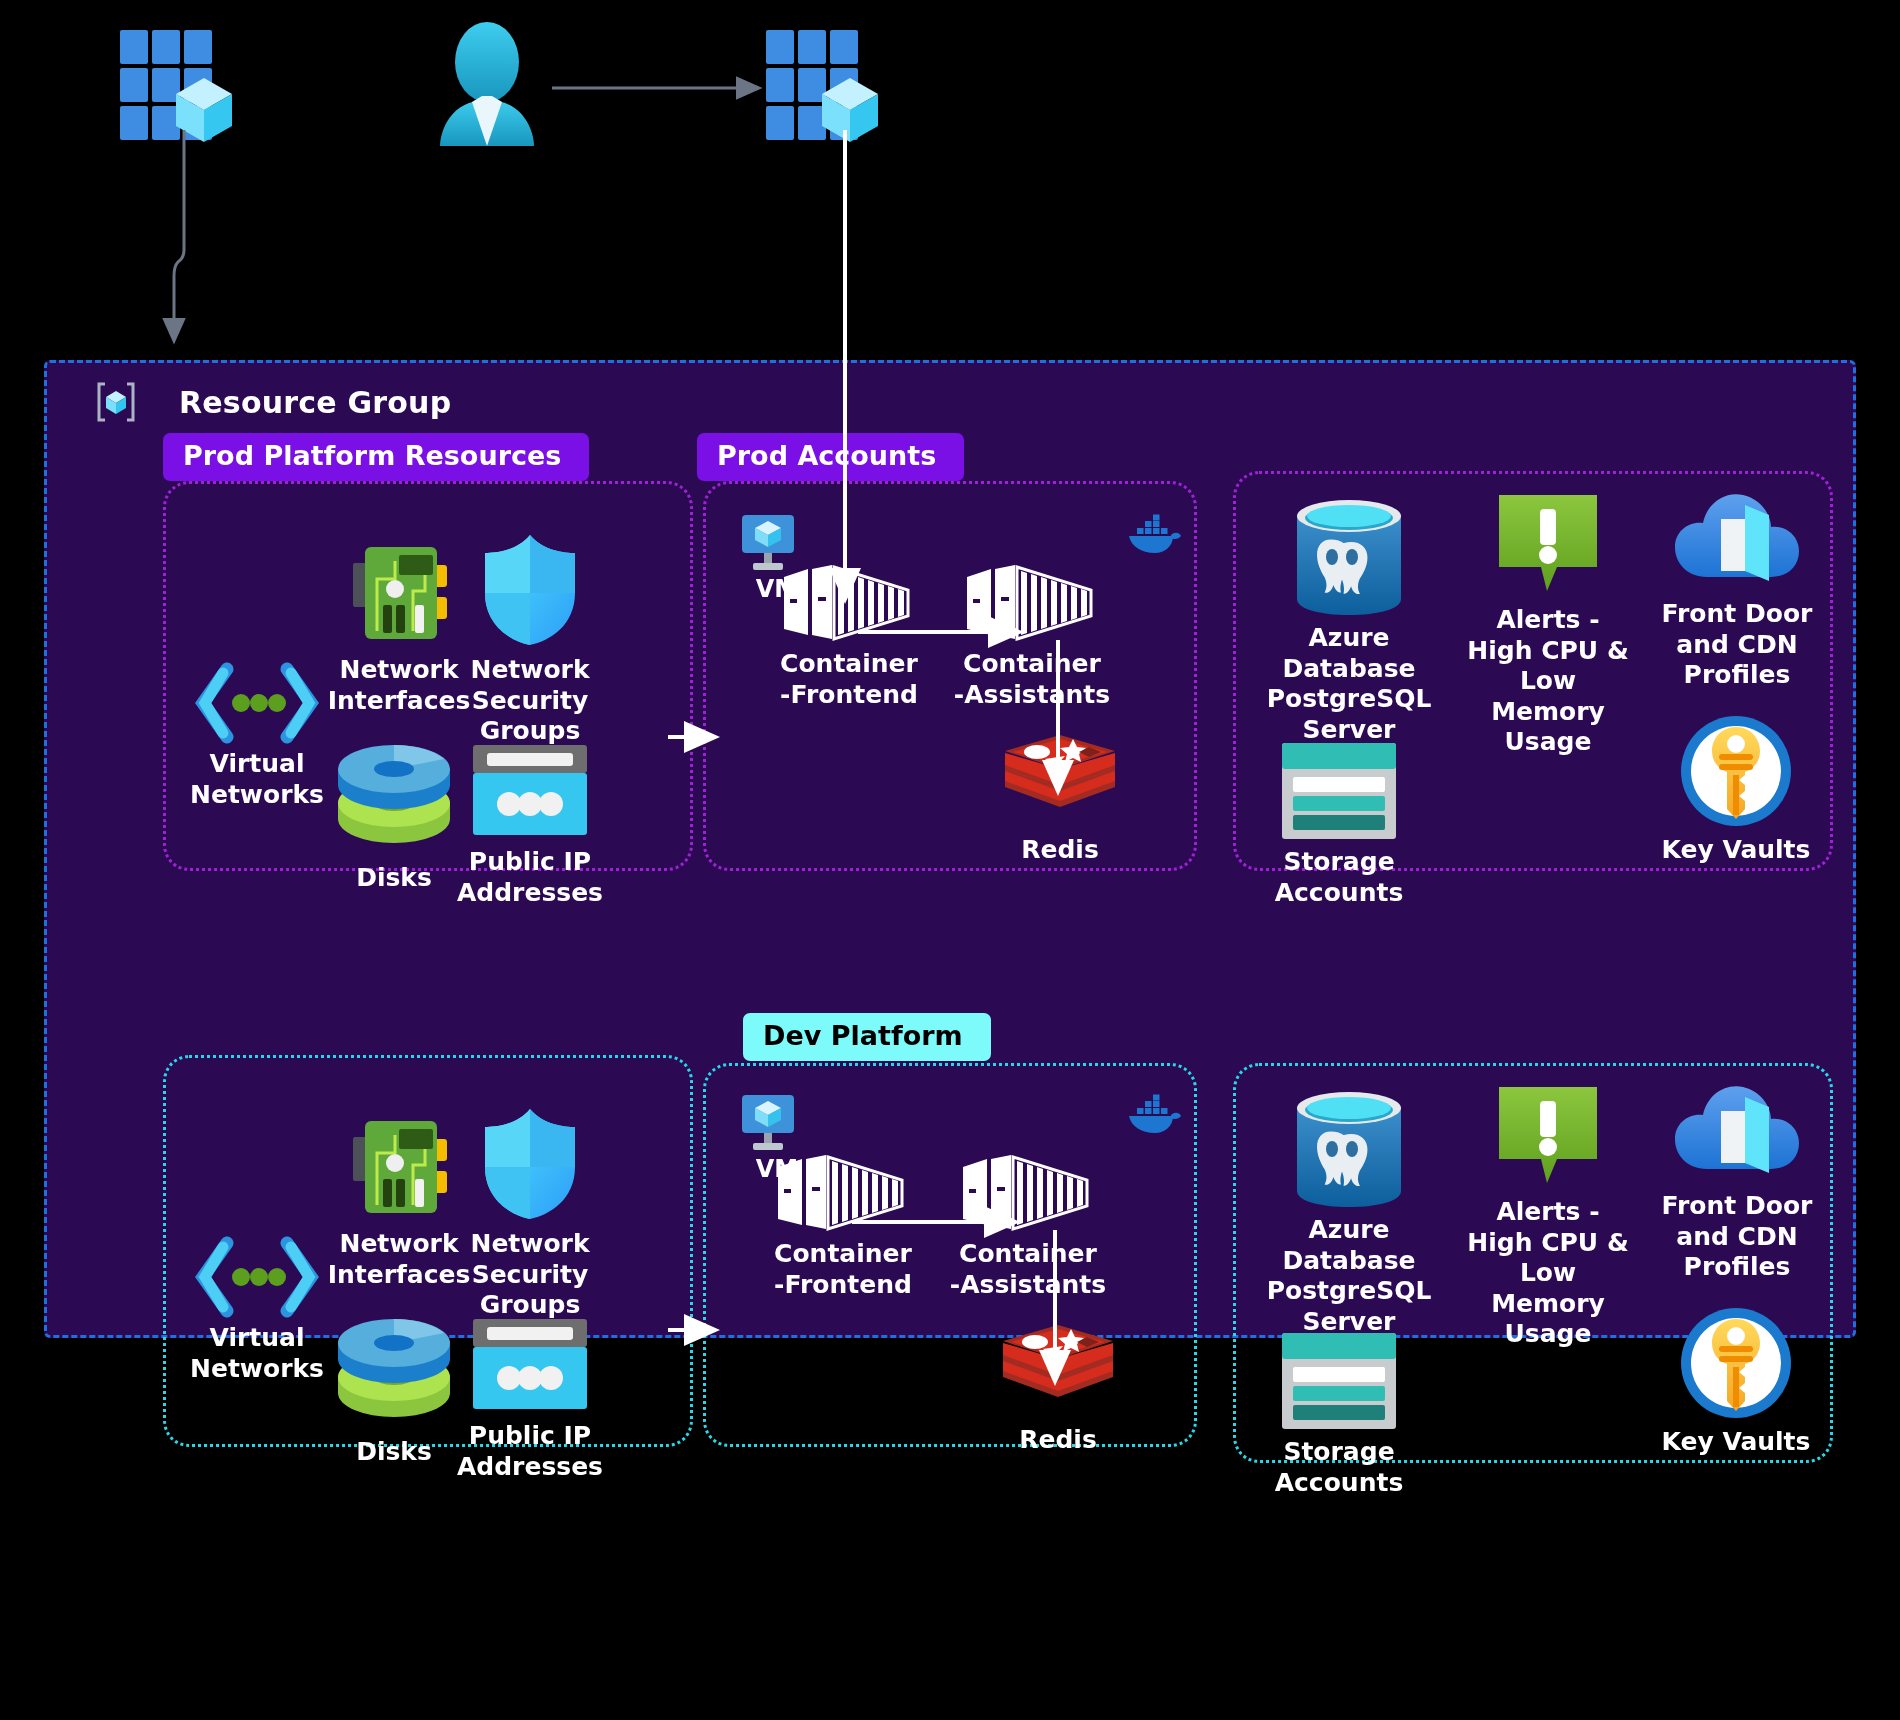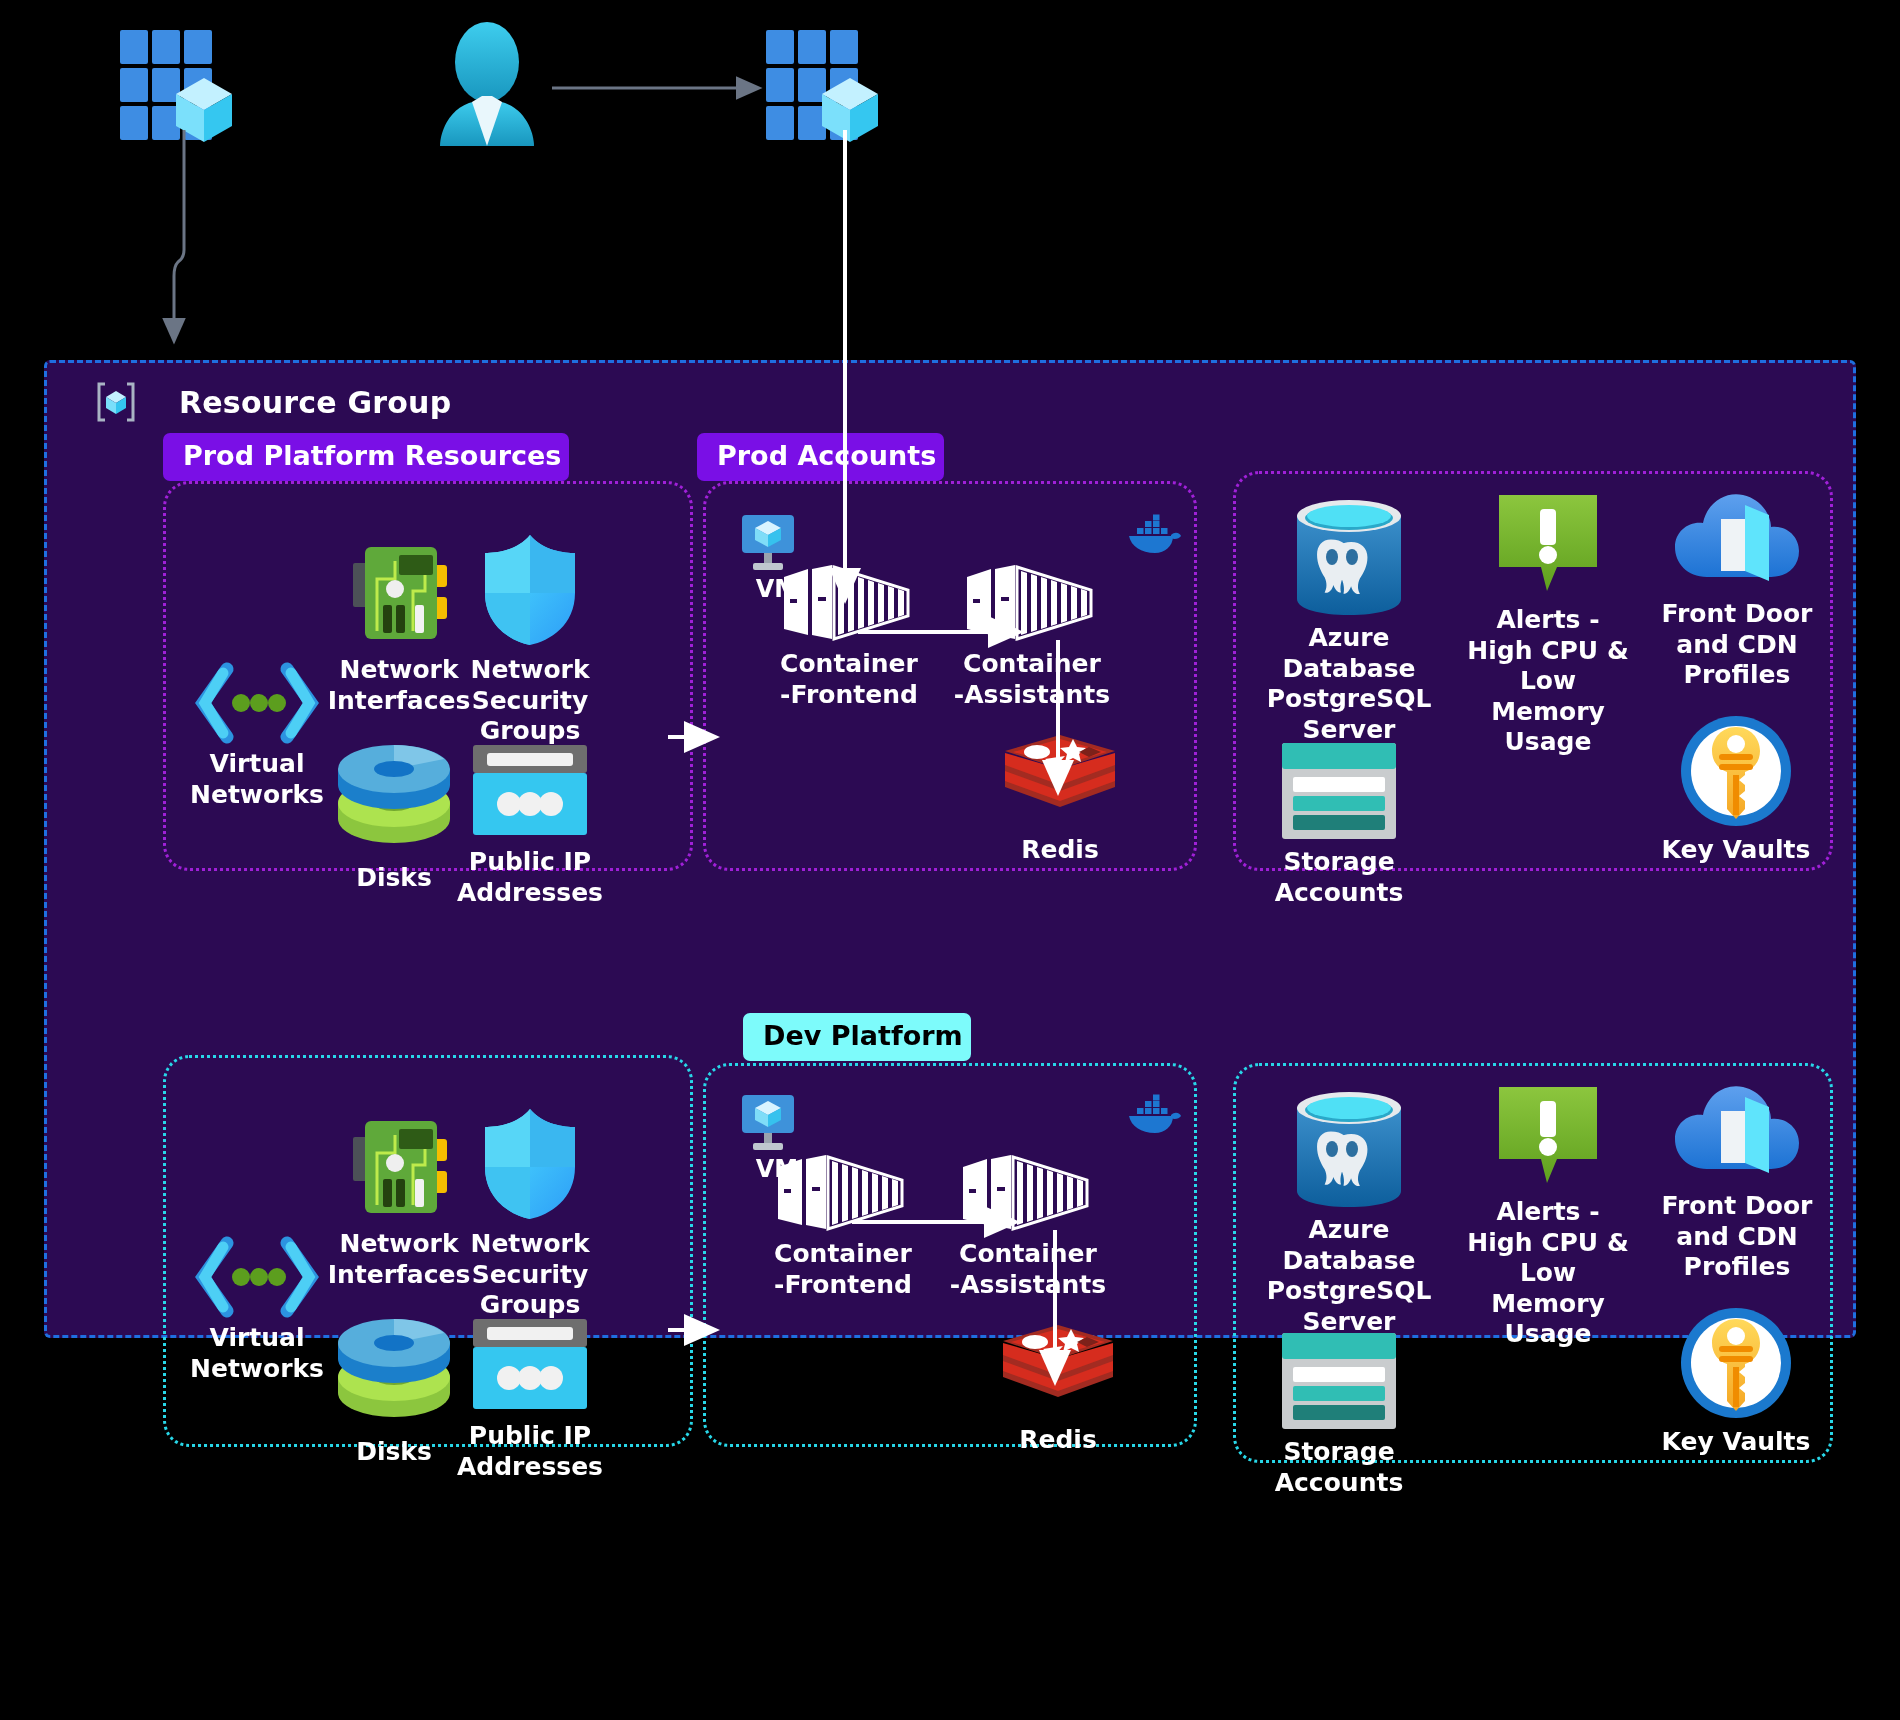--- a/index.html
+++ b/index.html
@@ -30,21 +30,21 @@
   #rg-title {
     color: #ffffff; font-size: 30px; font-weight: bold;
     letter-spacing: .2px;
     font-family: "DejaVu Sans", sans-serif;
   }
 
   
   .chip {
     position: absolute;
     font-size: 27px; font-weight: bold;
-    padding: 9px 8px 11px 20px;
+    padding: 9px 28px 11px 20px;
     border-radius: 7px;
     white-space: nowrap;
     line-height: 1.05;
   }
   .chip.prod { background: #7A0FE6; color: #ffffff; }
   .chip.dev  { background: #7DFBFB; color: #000000; }
 
   
   .panel {
     position: absolute;

